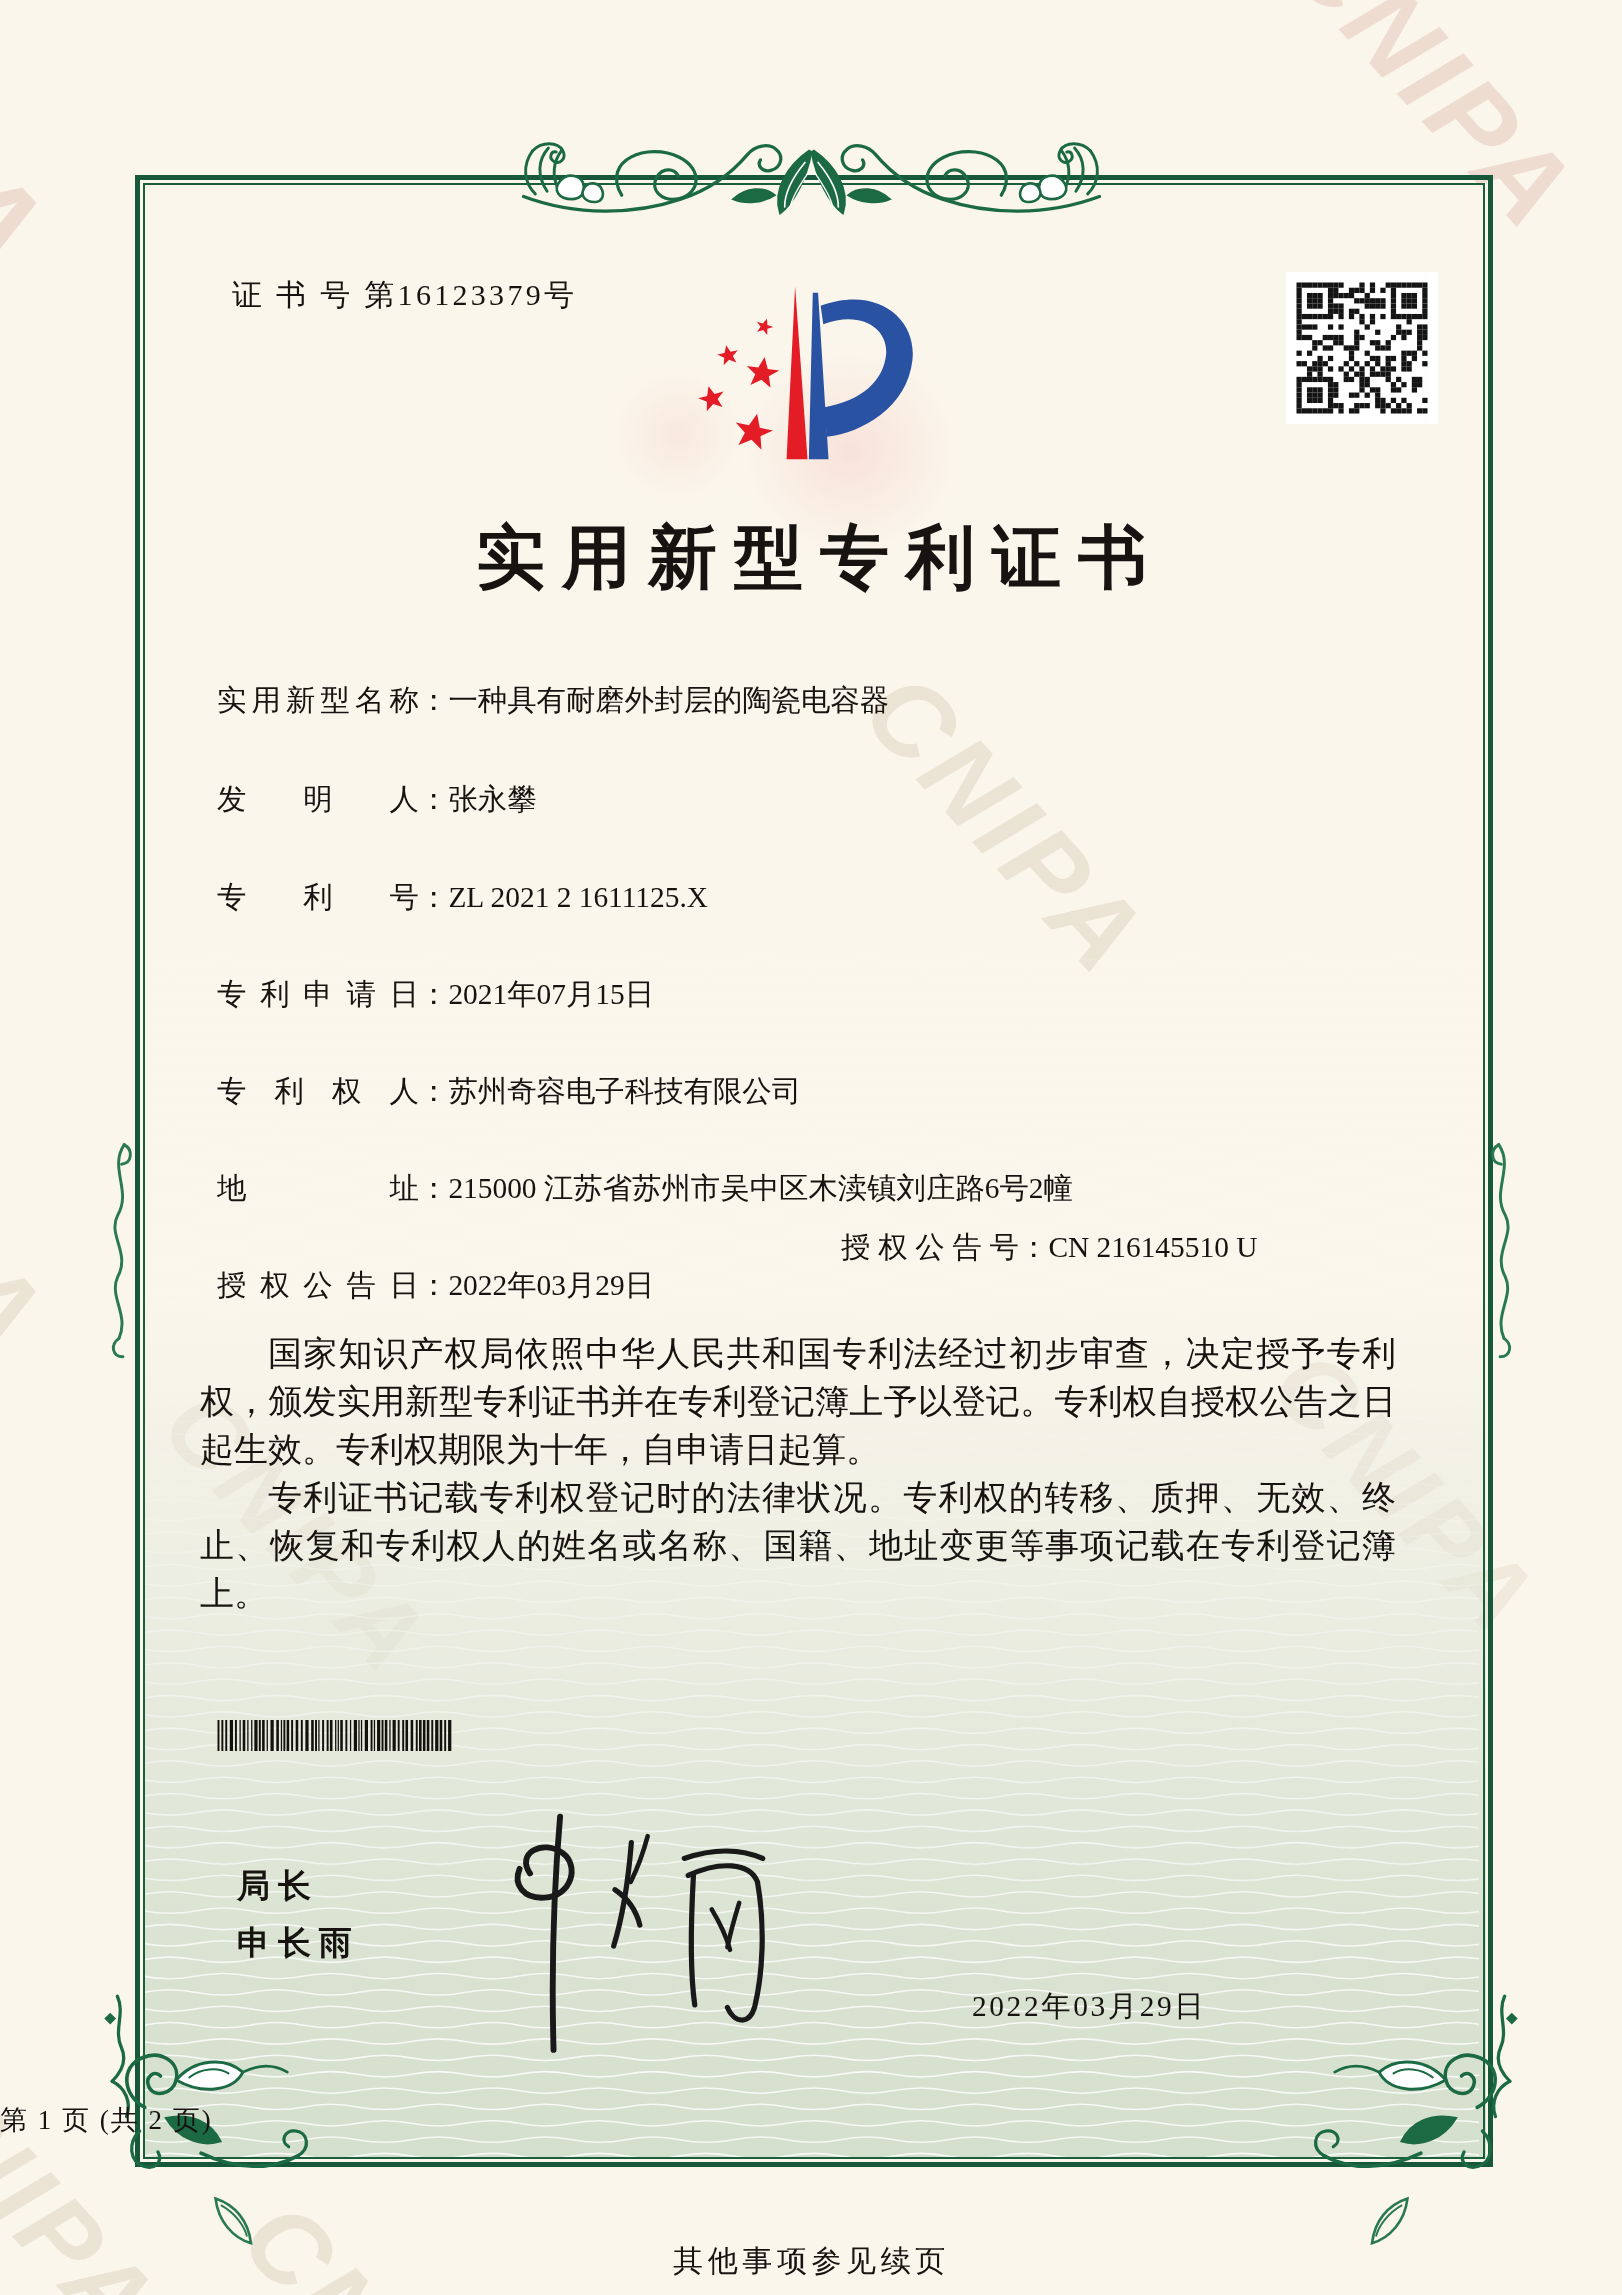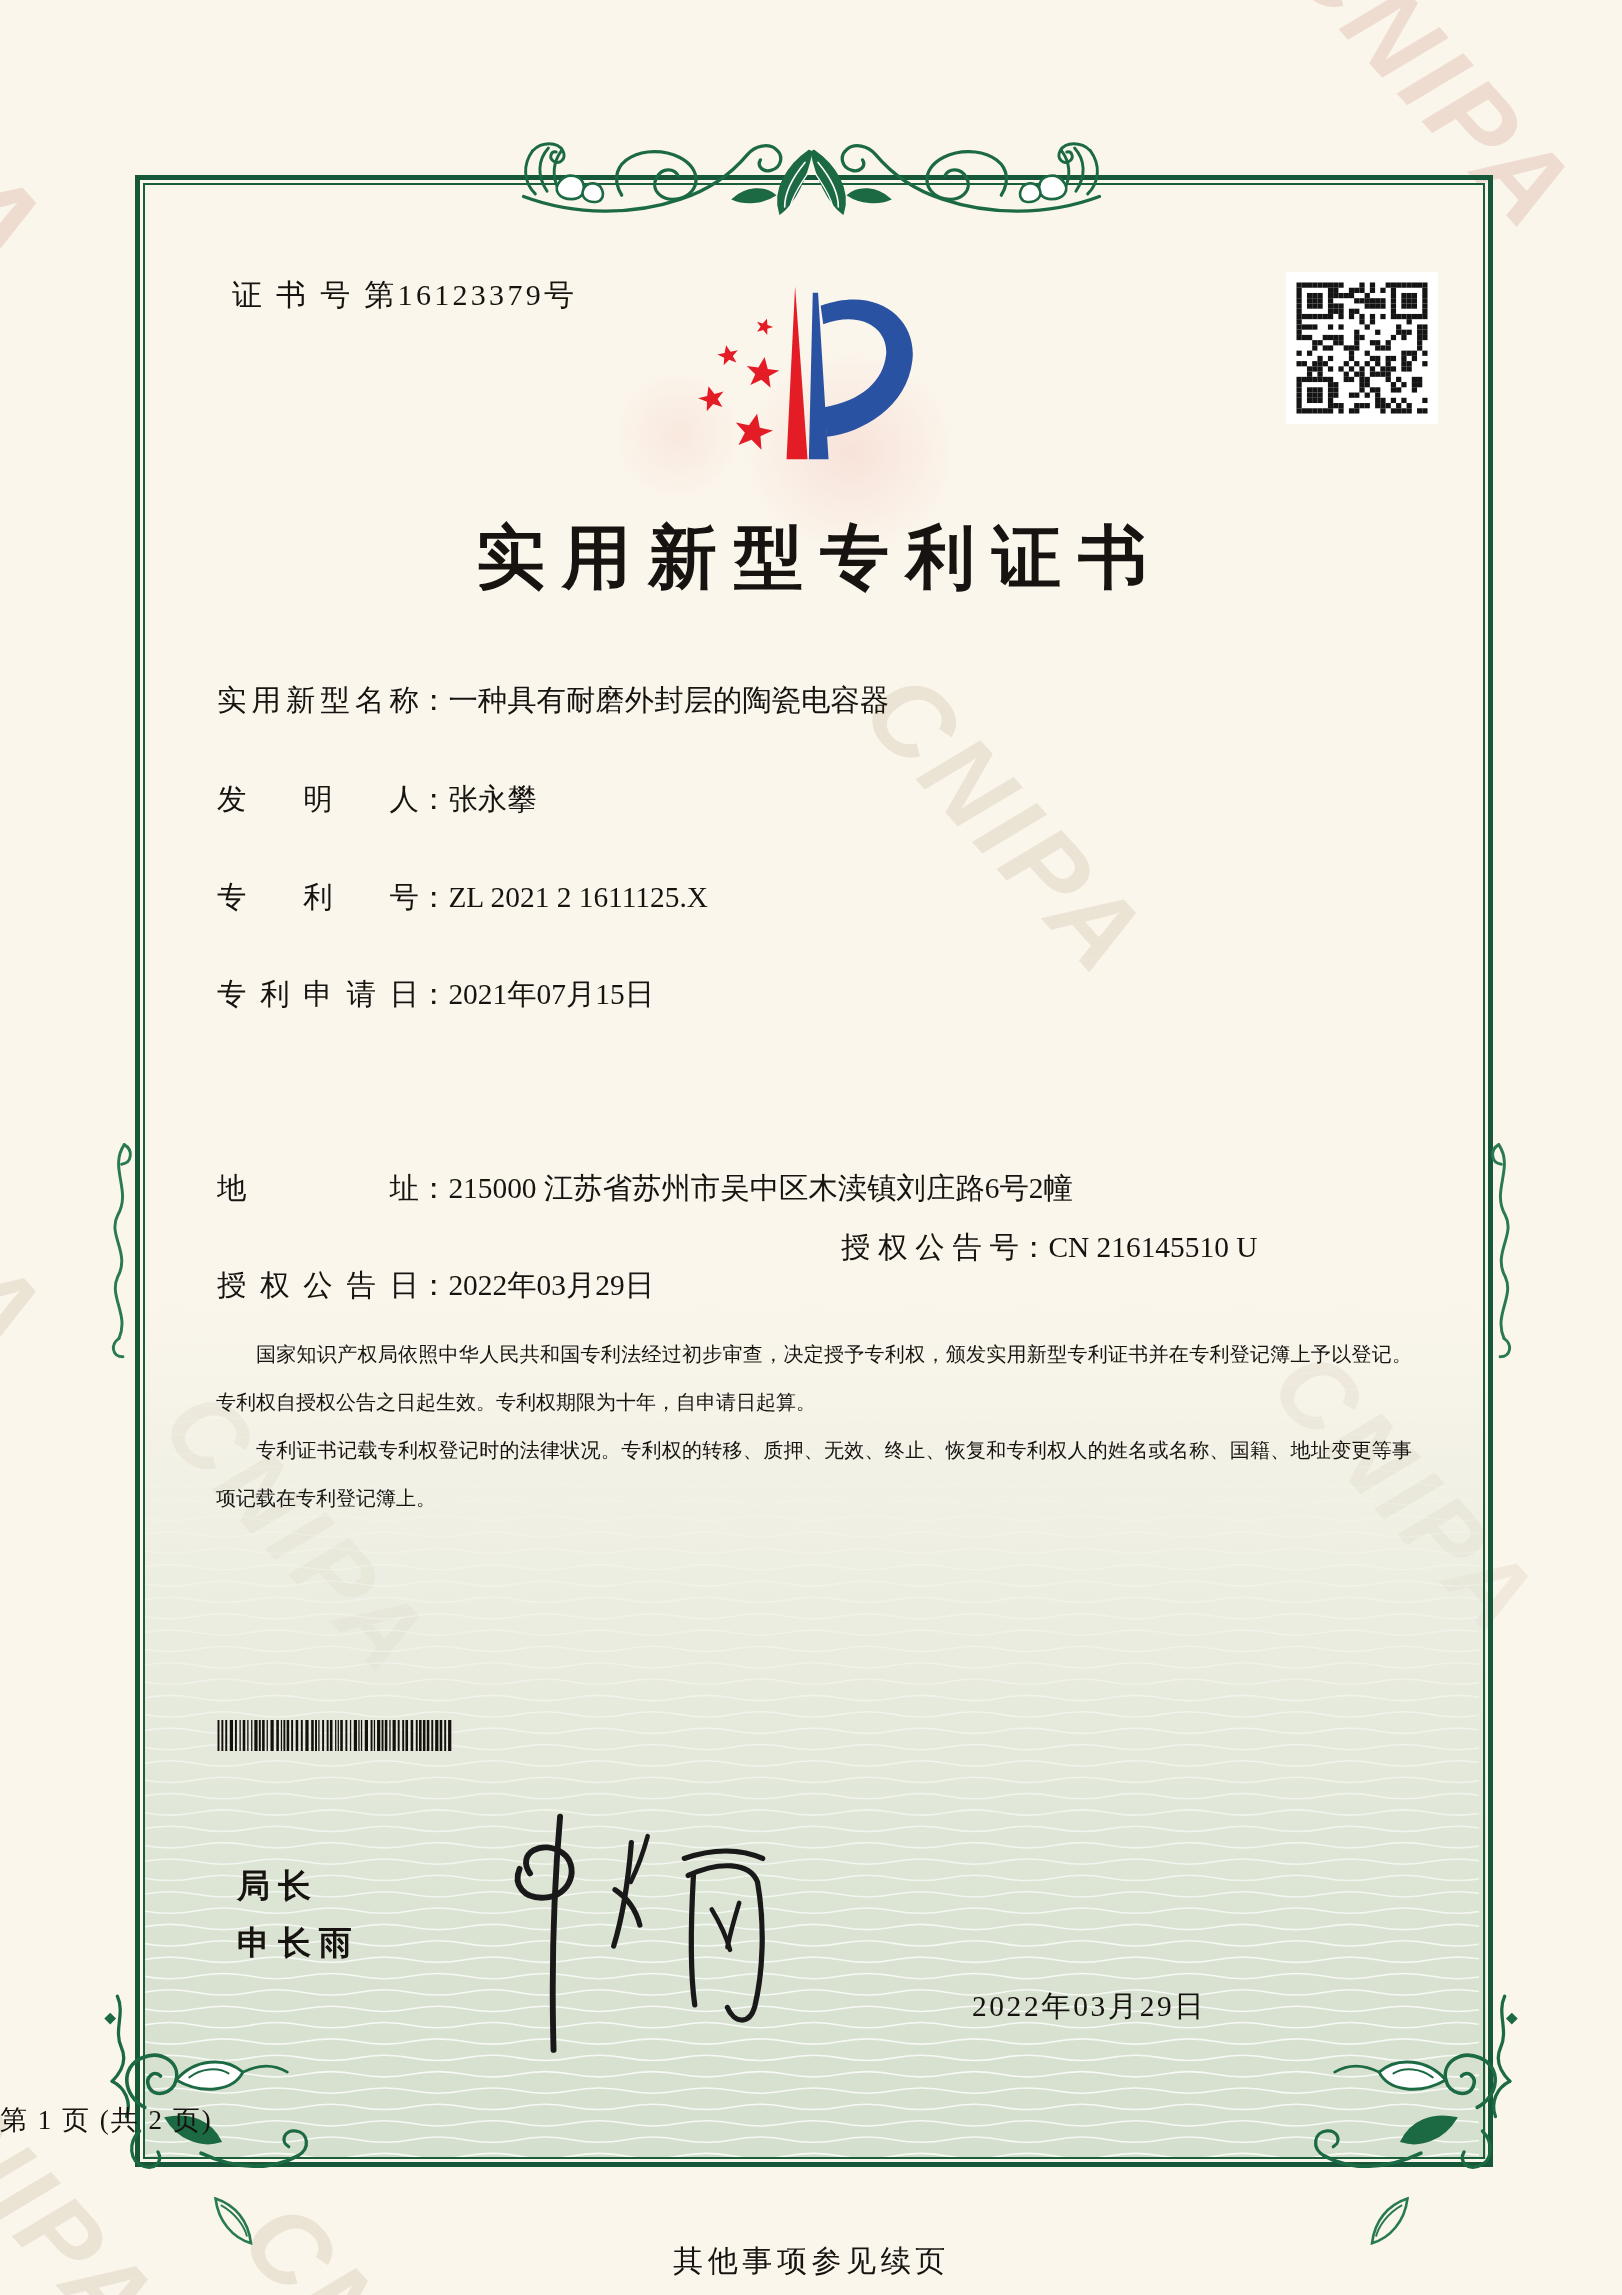--- a/index.html
+++ b/index.html
@@ -25,21 +25,21 @@
   
   svg.orn{position:absolute;overflow:visible;}
   
   .certline{position:absolute;left:232px;top:275px;font-size:30px;letter-spacing:3.3px;}
   .title{position:absolute;left:0;right:0;top:512px;text-align:center;font-size:69px;
       font-weight:bold;letter-spacing:17px;padding-left:17px;}
   .frow{position:absolute;left:217px;font-size:29.4px;white-space:nowrap;}
   .flabel{display:inline-block;width:202px;text-align:justify;text-align-last:justify;}
   .flabel-sm{display:inline-block;width:178px;text-align:justify;text-align-last:justify;}
   .grant2{position:absolute;left:841px;font-size:29.4px;white-space:nowrap;}
-  .bodytext{position:absolute;left:216px;top:1330px;width:1196px;font-size:20px;
+  .bodytext{position:absolute;left:200px;top:1330px;width:1196px;font-size:34px;
       line-height:48px;text-align:justify;}
   .bodytext p{margin:0;text-indent:2em;}
   .sigtitle{position:absolute;left:237px;top:1864px;font-size:33px;font-weight:bold;letter-spacing:7.9px;}
   .signame{position:absolute;left:237px;top:1921px;font-size:33px;font-weight:bold;letter-spacing:7.9px;}
   .sigdate{position:absolute;left:972px;top:1987px;font-size:29.4px;letter-spacing:2.6px;}
   .pagenum{position:absolute;left:0;right:0;top:2102px;text-align:left;font-size:27px;letter-spacing:2px;}
   .footnote{position:absolute;left:0;right:0;top:2241px;text-align:center;font-size:30px;letter-spacing:4.6px;}
   #qr{position:absolute;left:1286px;top:272px;}
   #barcode{position:absolute;left:216px;top:1720px;}
   #signature{position:absolute;left:432px;top:1798px;}
@@ -568,20 +568,23 @@
   </div>
   <div class="frow" style="top:780px;">
     <span class="flabel">发明人</span><span>：</span><span>张永攀</span>
   </div>
   <div class="frow" style="top:878px;">
     <span class="flabel">专利号</span><span>：</span><span>ZL 2021 2 1611125.X</span>
   </div>
   <div class="frow" style="top:975px;">
     <span class="flabel">专利申请日</span><span>：</span><span>2021年07月15日</span>
   </div>
+  <div class="frow" style="top:1072px;">
+    <span class="flabel">专利权人</span><span>：</span><span>苏州奇容电子科技有限公司</span>
+  </div>
   <div class="frow" style="top:1169px;">
     <span class="flabel">地址</span><span>：</span><span>215000 江苏省苏州市吴中区木渎镇刘庄路6号2幢</span>
   </div>
   <div class="frow" style="top:1266px;">
     <span class="flabel">授权公告日</span><span>：</span><span>2022年03月29日</span>
   </div>
   <div class="grant2" style="top:1228px;">
     <span class="flabel-sm">授权公告号</span><span>：</span><span>CN 216145510 U</span>
   </div>
 

